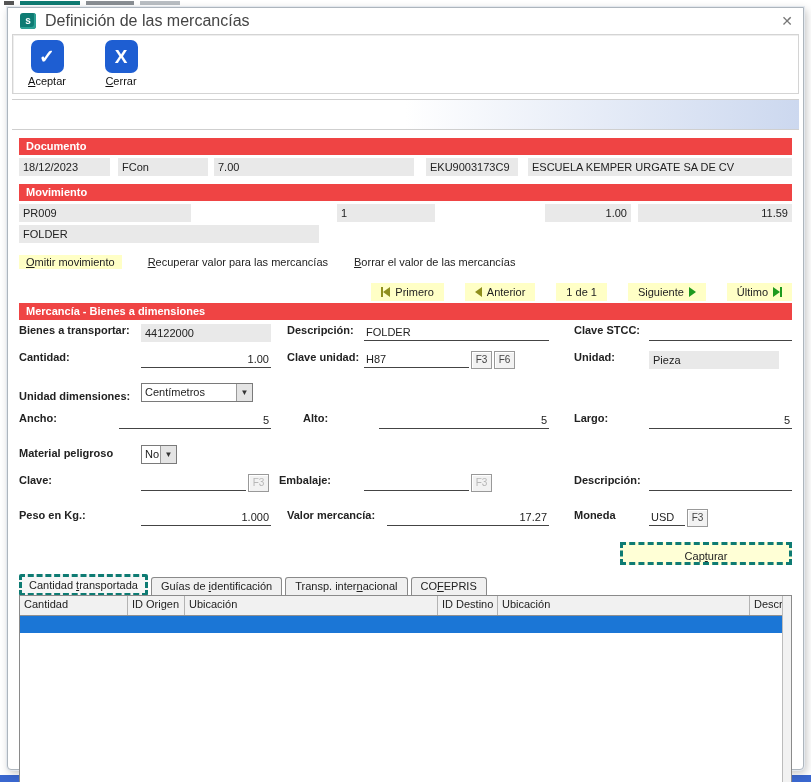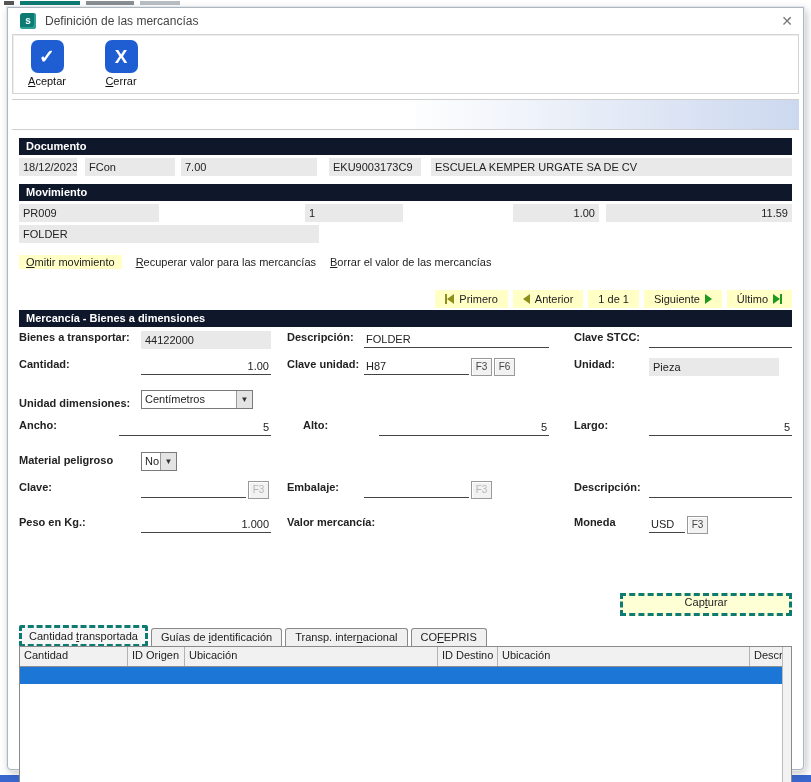--- a/index.html
+++ b/index.html
@@ -27,21 +27,21 @@
     box-shadow:0 0 0 1px #e3e8ee, 2px 3px 8px rgba(0,0,0,.25);
     border-radius:0 0 4px 4px;
   }
   .titlebar { height:25px; display:flex; align-items:center; padding:0 10px 0 12px; }
   .title-icon {
     width:16px; height:16px; border-radius:3px; margin-right:9px;
     background:#0e7b73; color:#fff; font-weight:bold; font-size:10px;
     display:flex; align-items:center; justify-content:center;
     box-shadow:inset -2px -2px 0 #2da195;
   }
-  .title-text { color:#444; font-size:12px; }
+  .title-text { color:#444; font-size:16px; }
   .close-x { margin-left:auto; color:#777; font-size:14px; cursor:pointer; }
 
   
   .toolbar {
     margin:1px 4px 0 4px; height:60px; border:1px solid #d4d4d4;
     box-shadow:inset 1px 1px 0 #eee; display:flex; align-items:flex-start;
     padding:4px 6px; gap:18px; background:#fff;
   }
   .tool-btn { width:56px; text-align:center; cursor:pointer; }
   .tool-ico {
@@ -54,37 +54,37 @@
   
   .band {
     margin:5px 4px 0 4px; height:31px;
     border-top:1px solid #cfcfcf; border-bottom:1px solid #cfcfcf;
     background:linear-gradient(to right,#ffffff 50%,#ccd8ef 100%);
   }
 
   .content { padding:0 11px; }
 
   .teal-bar {
-    background:#0f172a; color:#fff; font-weight:bold;
+    background:#ef4444; color:#fff; font-weight:bold;
     height:17px; line-height:17px; padding-left:7px; margin-top:8px;
   }
   .gbox {
     background:#e9e9e9; height:18px; line-height:18px; padding:0 4px;
     white-space:nowrap; overflow:hidden;
   }
   .num { text-align:right; }
   .rowflex { display:flex; margin-top:3px; }
 
   .mov-indent { }
 
-  .links-row { display:flex; align-items:center; margin-top:10px; gap:14px; height:18px; }
+  .links-row { display:flex; align-items:center; margin-top:10px; gap:26px; height:18px; }
   .link { cursor:pointer; }
   .link.hl { background:#ffffc6; padding:1px 7px; }
 
-  .nav-row { display:flex; justify-content:flex-end; gap:5px; margin-top:19px; height:18px; }
+  .nav-row { display:flex; justify-content:flex-end; gap:21px; margin-top:12px; height:18px; }
   .nav-item {
     background:#ffffc6; display:flex; align-items:center; gap:5px;
     padding:0 10px; cursor:pointer;
   }
   .tri { width:0; height:0; display:inline-block; }
   .tri-l-olive { border-top:5px solid transparent; border-bottom:5px solid transparent; border-right:7px solid #8f8f1d; }
   .tri-r-green { border-top:5px solid transparent; border-bottom:5px solid transparent; border-left:7px solid #1f9a1f; }
   .bar-olive { width:2px; height:10px; background:#8f8f1d; display:inline-block; }
   .bar-green { width:2px; height:10px; background:#1f9a1f; display:inline-block; }
 
@@ -108,21 +108,21 @@
   }
   .ddl-val { flex:1; padding:0 3px; line-height:17px; white-space:nowrap; overflow:hidden; }
   .ddl-btn {
     width:16px; height:100%; background:#e4e4e4; border-left:1px solid #9a9a9a;
     display:flex; align-items:center; justify-content:center; font-size:8px; color:#333;
   }
 
   .capture-row { display:flex; justify-content:flex-end; margin-top:8px; }
   .capture-btn {
     width:172px; height:23px; background:#ffffd6; border:3px dashed #0e7b73;
-    display:flex; align-items:flex-start; justify-content:center; cursor:pointer;margin-top:44px;
+    display:flex; align-items:flex-end; justify-content:center; cursor:pointer;
   }
 
   
   .tabs { display:flex; align-items:flex-end; margin-top:6px; height:24px; }
   .tab {
     background:#f0f0f0; border:1px solid #8a8a8a; border-bottom:none;
     border-radius:3px 3px 0 0; padding:2px 9px 3px 9px; margin-right:3px;
     cursor:pointer; white-space:nowrap;
   }
   .tab.active {
@@ -184,34 +184,34 @@
       <div class="tool-lbl"><span class="accel">C</span><span>errar</span></div>
     </div>
   </div>
 
   <div class="band"></div>
 
   <div class="content">
 
     <div class="teal-bar">Documento</div>
     <div class="rowflex">
-      <div class="gbox" style="width:58px">18/12/2023</div>
+      <div class="gbox" style="width:91px">18/12/2023</div>
       <div style="width:8px"></div>
       <div class="gbox" style="width:90px">FCon</div>
       <div style="width:6px"></div>
-      <div class="gbox" style="width:136px">7.00</div>
+      <div class="gbox" style="width:200px">7.00</div>
       <div style="width:12px"></div>
       <div class="gbox" style="width:92px">EKU9003173C9</div>
       <div style="width:10px"></div>
       <div class="gbox" style="flex:1">ESCUELA KEMPER URGATE SA DE CV</div>
     </div>
 
     <div class="teal-bar mov-indent">Movimiento</div>
     <div class="rowflex mov-indent">
-      <div class="gbox" style="width:140px">PR009</div>
+      <div class="gbox" style="width:172px">PR009</div>
       <div style="width:146px"></div>
       <div class="gbox" style="width:98px">1</div>
       <div style="width:110px"></div>
       <div class="gbox num" style="width:86px">1.00</div>
       <div style="width:7px"></div>
       <div class="gbox num" style="flex:1">11.59</div>
     </div>
     <div class="rowflex mov-indent">
       <div class="gbox" style="width:300px">FOLDER</div>
       <div style="width:19px"></div>
@@ -295,31 +295,32 @@
       <div class="ddl" style="left:122px;top:10px;width:36px">
         <span class="ddl-val">No</span>
         <span class="ddl-btn">▼</span>
       </div>
     </div>
 
     <div class="frow" style="height:31px">
       <span class="lbl" style="left:0">Clave:</span>
       <span class="ufield" style="left:122px;width:105px"></span>
       <span class="fbtn disabled" style="left:229px">F3</span>
-      <span class="lbl" style="left:268px">Embalaje:</span>
+      <span class="lbl" style="left:260px">Embalaje:</span>
       <span class="ufield" style="left:345px;width:105px"></span>
       <span class="fbtn disabled" style="left:452px">F3</span>
       <span class="lbl" style="left:555px">Descripción:</span>
       <span class="ufield" style="left:630px;width:143px"></span>
     </div>
 
     <div class="frow" style="height:33px">
       <span class="lbl" style="left:0;top:8px">Peso en Kg.:</span>
       <span class="ufield num" style="left:122px;width:130px;top:8px">1.000</span>
       <span class="lbl" style="left:268px;top:8px">Valor mercancía:</span>
+      <span class="ufield num" style="left:368px;width:162px;top:8px">17.27</span>
       <span class="lbl" style="left:555px;top:8px">Moneda</span>
       <span class="ufield" style="left:630px;width:36px;top:8px">USD</span>
       <span class="fbtn" style="left:668px;top:8px">F3</span>
     </div>
 
     <div class="capture-row">
       <div class="capture-btn">
         <span>Cap</span>
           <span class="accel">t</span>
           <span>urar</span>

